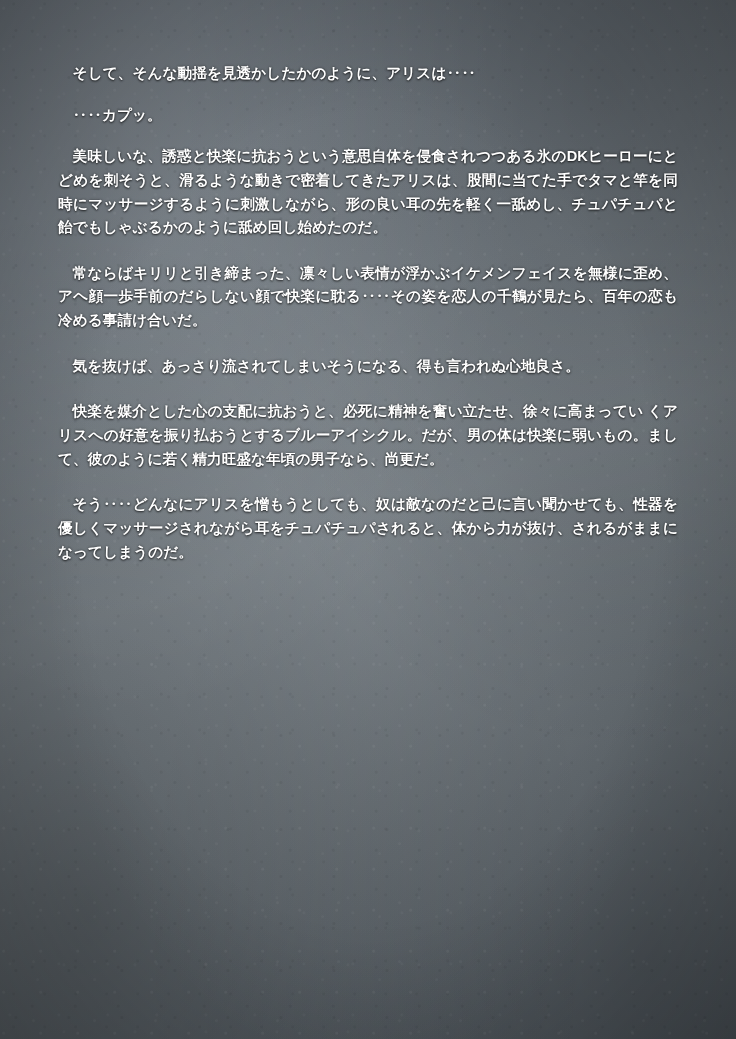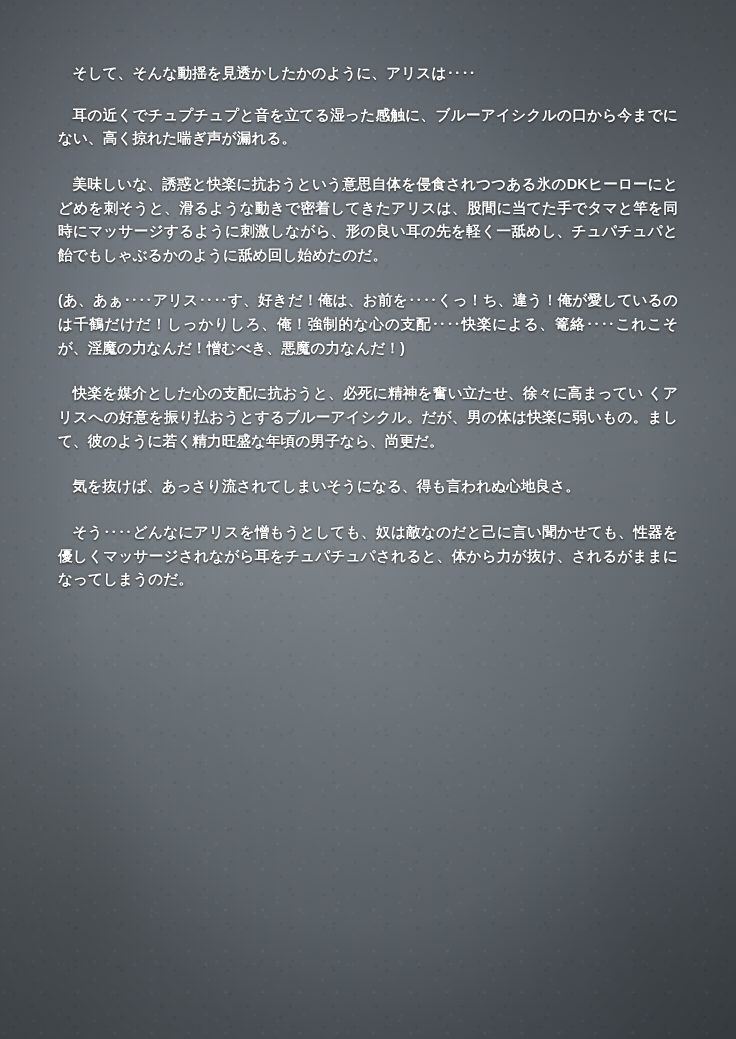--- a/index.html
+++ b/index.html
@@ -74,21 +74,21 @@
 </style>
 </head>
 <body>
 
 <div class="page">
   <div class="grain"></div>
   <div class="vignette"></div>
 
   <div class="text-col">
     <p class="indent gap-md">そして、そんな動揺を見透かしたかのように、アリスは‥‥</p>
-    <p class="indent gap-lg">耳の近くでチュプチュプと音を立てる湿った感触に、ブルーアイシクルの口から今までにない、高く掠れた喘ぎ声が漏れる。</p>
+    <p class="indent gap-md">‥‥カプッ。</p>
     <p class="indent gap-lg">美味しいな、誘惑と快楽に抗おうという意思自体を侵食されつつある氷のDKヒーローにとどめを刺そうと、滑るような動きで密着してきたアリスは、股間に当てた手でタマと竿を同時にマッサージするように刺激しながら、形の良い耳の先を軽く一舐めし、チュパチュパと飴でもしゃぶるかのように舐め回し始めたのだ。</p>
-    <p class="gap-lg">(あ、あぁ‥‥アリス‥‥す、好きだ！俺は、お前を‥‥くっ！ち、違う！俺が愛しているのは千鶴だけだ！しっかりしろ、俺！強制的な心の支配‥‥快楽による、篭絡‥‥これこそが、淫魔の力なんだ！憎むべき、悪魔の力なんだ！)</p>
+    <p class="indent gap-lg">常ならばキリリと引き締まった、凛々しい表情が浮かぶイケメンフェイスを無様に歪め、アヘ顔一歩手前のだらしない顔で快楽に耽る‥‥その姿を恋人の千鶴が見たら、百年の恋も冷める事請け合いだ。</p>
+    <p class="indent gap-lg">気を抜けば、あっさり流されてしまいそうになる、得も言われぬ心地良さ。</p>
     <p class="indent gap-lg">快楽を媒介とした心の支配に抗おうと、必死に精神を奮い立たせ、徐々に高まってい くアリスへの好意を振り払おうとするブルーアイシクル。だが、男の体は快楽に弱いもの。まして、彼のように若く精力旺盛な年頃の男子なら、尚更だ。</p>
-    <p class="indent gap-lg">気を抜けば、あっさり流されてしまいそうになる、得も言われぬ心地良さ。</p>
     <p class="indent gap-lg">そう‥‥どんなにアリスを憎もうとしても、奴は敵なのだと己に言い聞かせても、性器を優しくマッサージされながら耳をチュパチュパされると、体から力が抜け、されるがままになってしまうのだ。</p>
 
   </div>
 </div>
 
 </body></html>

